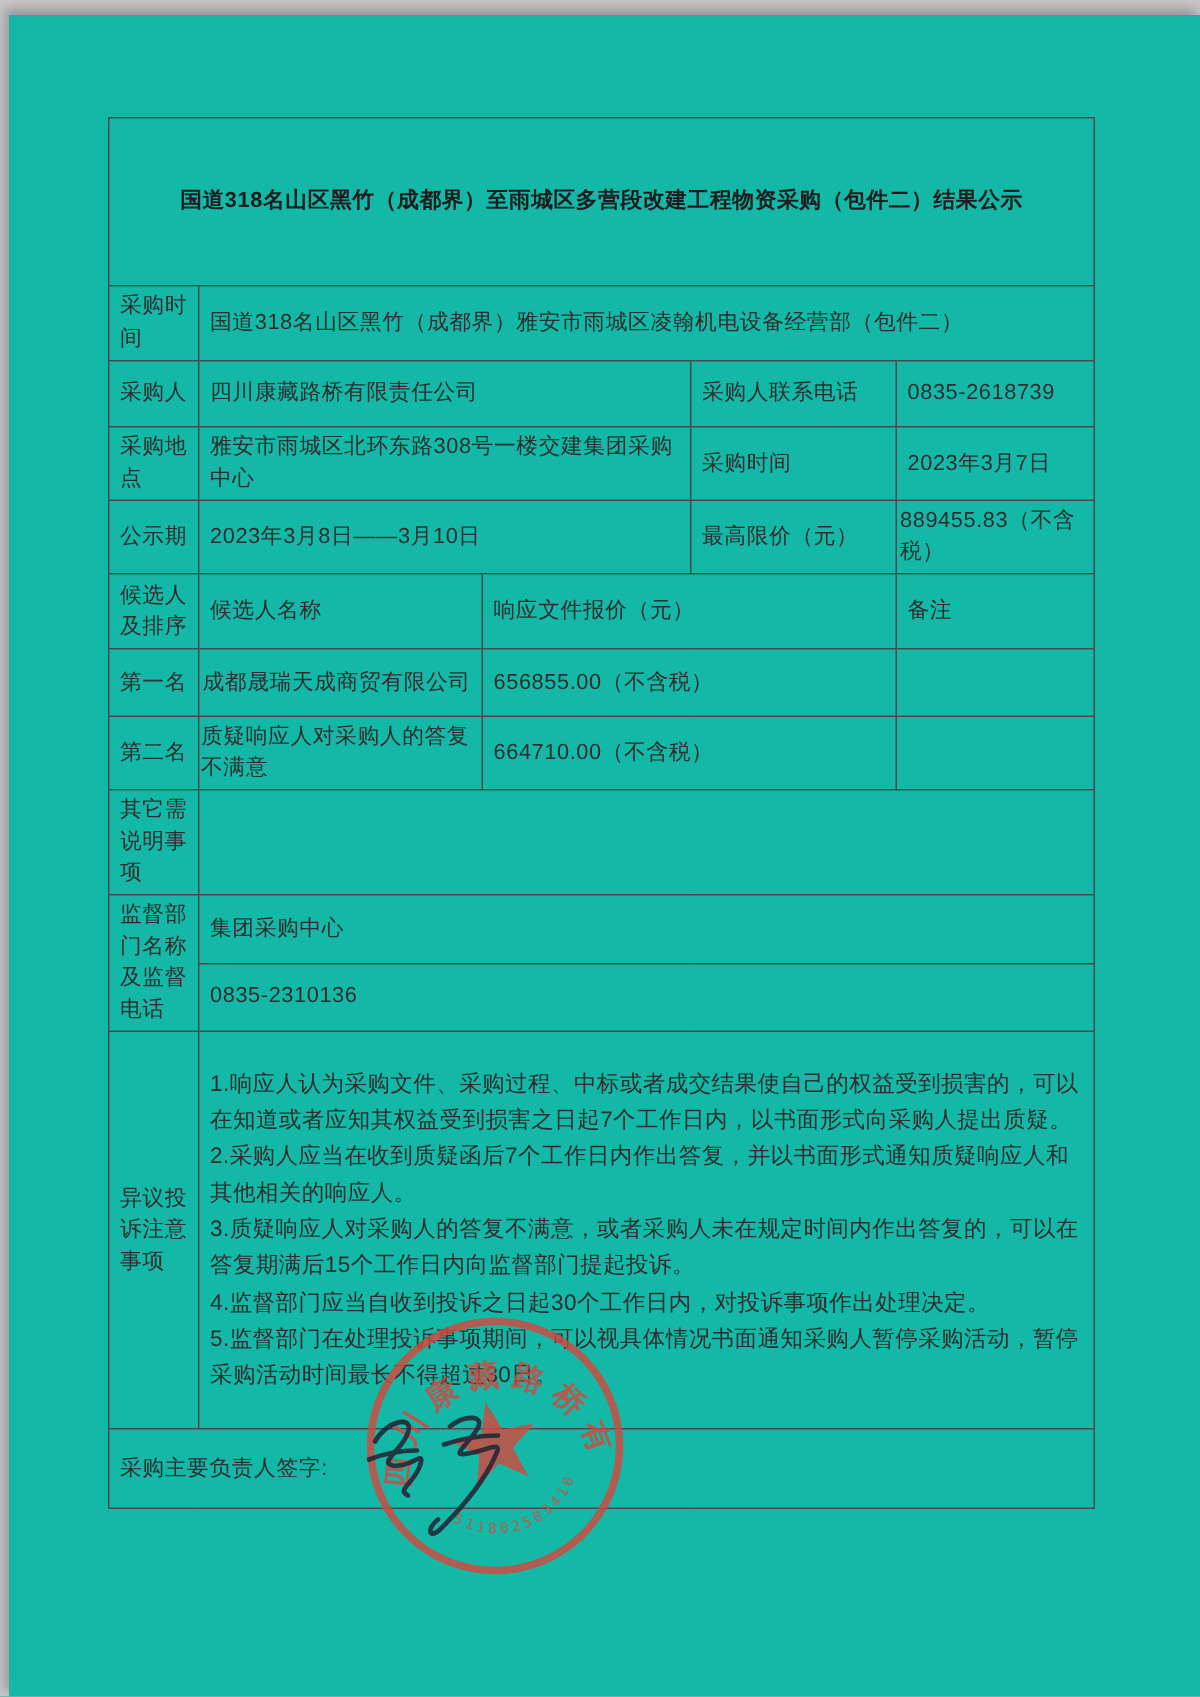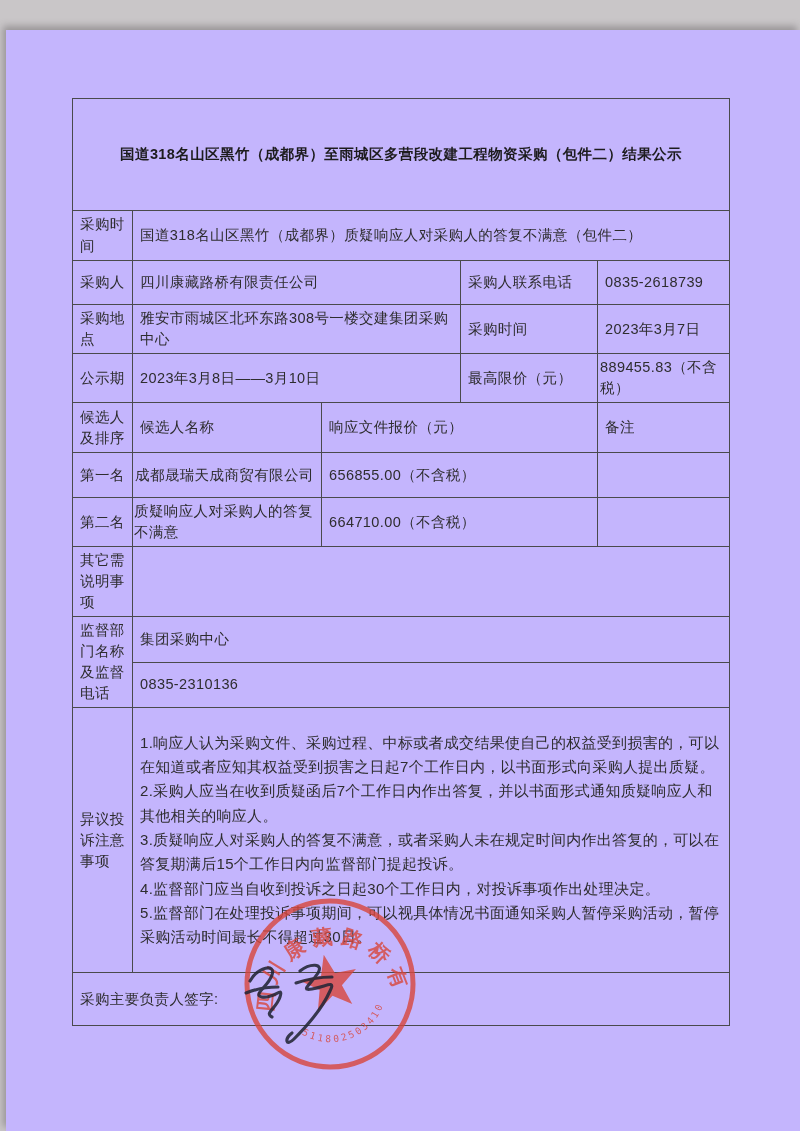--- a/index.html
+++ b/index.html
@@ -6,23 +6,22 @@
   html,body { width:800px; height:1131px; }
   body {
     position:relative;
     background:#c9c6c8;
     font-family:"Liberation Sans","DejaVu Sans",sans-serif;
     color:#2e2d2f;
     overflow:hidden;
   }
   .page {
     position:absolute; top:10px; left:6px; right:0; bottom:0;
-    background:#c4b5fd;
+    background:#14b8a6;
     box-shadow:-3px -4px 7px rgba(80,76,78,.4);
-    margin-top:20px;
   }
   table.doc {
     position:absolute; left:66px; top:68px;
     width:657px;
     border-collapse:collapse;
     table-layout:fixed;
   }
   table.doc td {
     border:1.6px solid #4a4a4c;
     vertical-align:middle;
@@ -87,21 +86,21 @@
         <col style="width:132px">
     </colgroup>
 
     <tbody>
         <tr class="r-title">
       <td colspan="5" class="title-cell">国道318名山区黑竹（成都界）至雨城区多营段改建工程物资采购（包件二）结果公示</td>
     </tr>
 
     <tr class="r-proj">
       <td>采购时间</td>
-      <td colspan="4">国道318名山区黑竹（成都界）质疑响应人对采购人的答复不满意（包件二）</td>
+      <td colspan="4">国道318名山区黑竹（成都界）雅安市雨城区凌翰机电设备经营部（包件二）</td>
     </tr>
 
     <tr class="r-buyer">
       <td>采购人</td>
       <td colspan="2">四川康藏路桥有限责任公司</td>
       <td class="c">采购人联系电话</td>
       <td class="c">0835-2618739</td>
     </tr>
 
     <tr class="r-loc">

